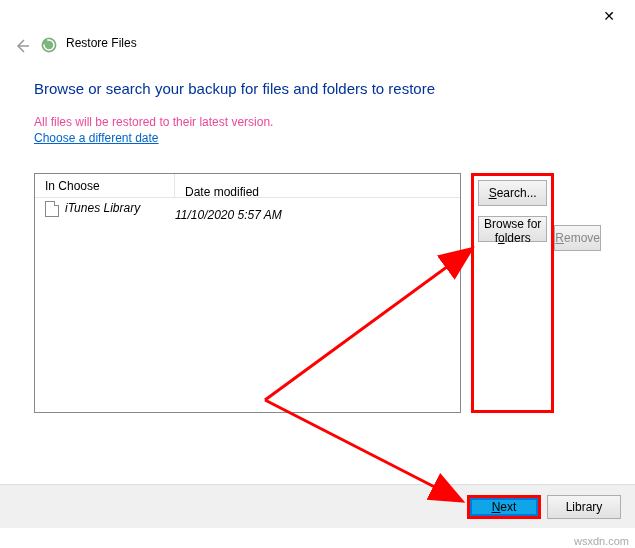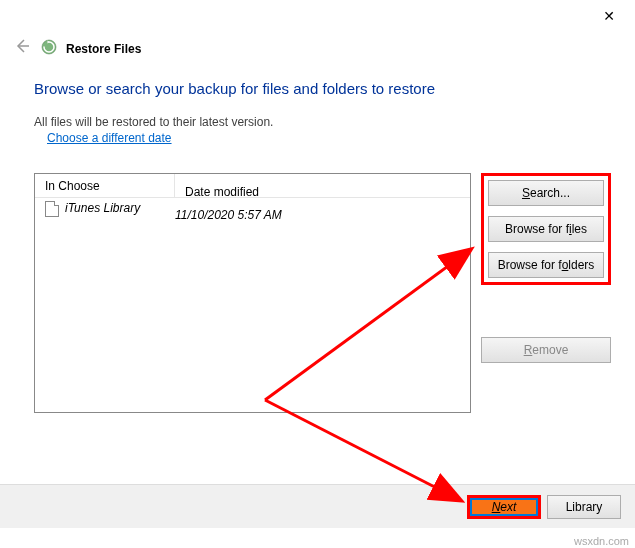--- a/index.html
+++ b/index.html
@@ -21,60 +21,58 @@
     }
     .close-x {
       font-size: 14px;
       font-weight: 300;
       color: #000;
       cursor: pointer;
       padding: 4px 8px;
     }
     .header-row {
       display: flex;
-      align-items: flex-end;
+      align-items: flex-start;
       padding: 4px 12px 10px 12px;
       gap: 8px;
-      font-weight: bold;
     }
     .back-arrow {
       width: 20px;
       height: 20px;
       color: #666;
       cursor: pointer;
       display: flex;
       align-items: center;
       justify-content: center;
     }
     .app-icon {
       width: 18px;
       height: 18px;
     }
     .app-title {
       font-size: 12px;
       color: #000;
     }
     .content {
-      padding: 14px 24px 0 34px;
+      padding: 14px 34px 0 34px;
     }
     .instruction {
       color: #003399;
       font-size: 15px;
       margin-bottom: 18px;
     }
     .subtext {
       font-size: 12px;
-      color: #404040;
+      color: #ec4899;
       margin-bottom: 2px;
     }
     .link {
       color: #0066cc;
       text-decoration: underline;
       cursor: pointer;
-      margin-left: 13px;
     }
     .main-area {
       display: flex;
       gap: 10px;
       margin-top: 28px;
       position: relative;
     }
     .file-list {
       border: 1px solid #888;
       flex: 1;
@@ -124,21 +122,21 @@
       position: absolute;
       top: -1px; right: -1px;
       width: 4px; height: 4px;
       background: #fff;
       border-left: 1px solid #888;
       border-bottom: 1px solid #888;
     }
     .side-buttons {
       width: 130px;
       display: flex;
-      flex-direction: column;
+      flex-direction: row;
       gap: 0;
     }
     .highlight-box {
       border: 3px solid #ff0000;
       padding: 4px;
       display: flex;
       flex-direction: column;
       gap: 10px;
     }
     .win-btn {
@@ -174,24 +172,23 @@
       align-items: center;
       padding-right: 14px;
       gap: 6px;
     }
     .footer .win-btn {
       width: 74px;
       height: 24px;
     }
     .next-btn {
       border: 3px solid #ff0000 !important;
-      background: #f97316;
+      background: #0ea5e9;
       outline: 2px solid #0078d7;
       outline-offset: -5px;
-      font-style: italic;
     }
     .watermark {
       position: absolute;
       bottom: 1px;
       right: 6px;
       font-size: 11px;
       color: #aaa;
     }
     .arrow-svg {
       position: absolute;
@@ -236,21 +233,20 @@
       </div>
       <div class="list-row">
         <div class="col-name"><span class="file-icon"></span><span>iTunes Library</span></div>
         <div class="col-date">11/10/2020 5:57 AM</div>
       </div>
     </div>
 
     <div class="side-buttons">
       <div class="highlight-box">
         <button class="win-btn"><u>S</u><span id="sbtn">earch...</span></button>
-        <button class="win-btn" id="bfbtn">Browse for f<u>i</u>les</button>
         <button class="win-btn" id="bdbtn">Browse for f<u>o</u>lders</button>
       </div>
       <div class="side-lower">
         <button class="win-btn" disabled=""><u>R</u><span id="rmbtn">emove</span></button>
       </div>
     </div>
   </div>
 </div>
 
 <div class="footer">

